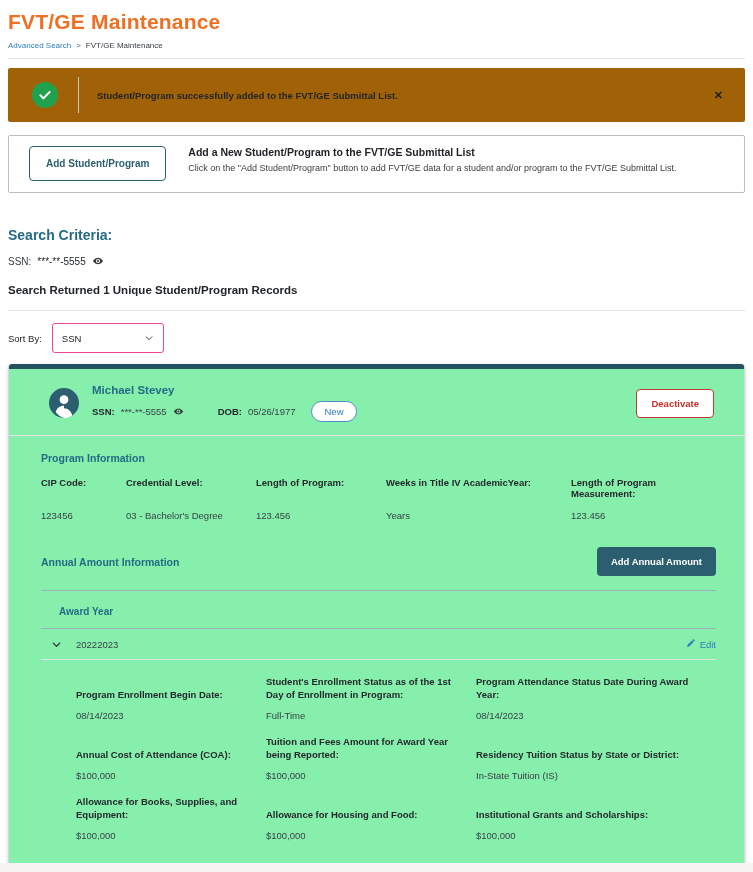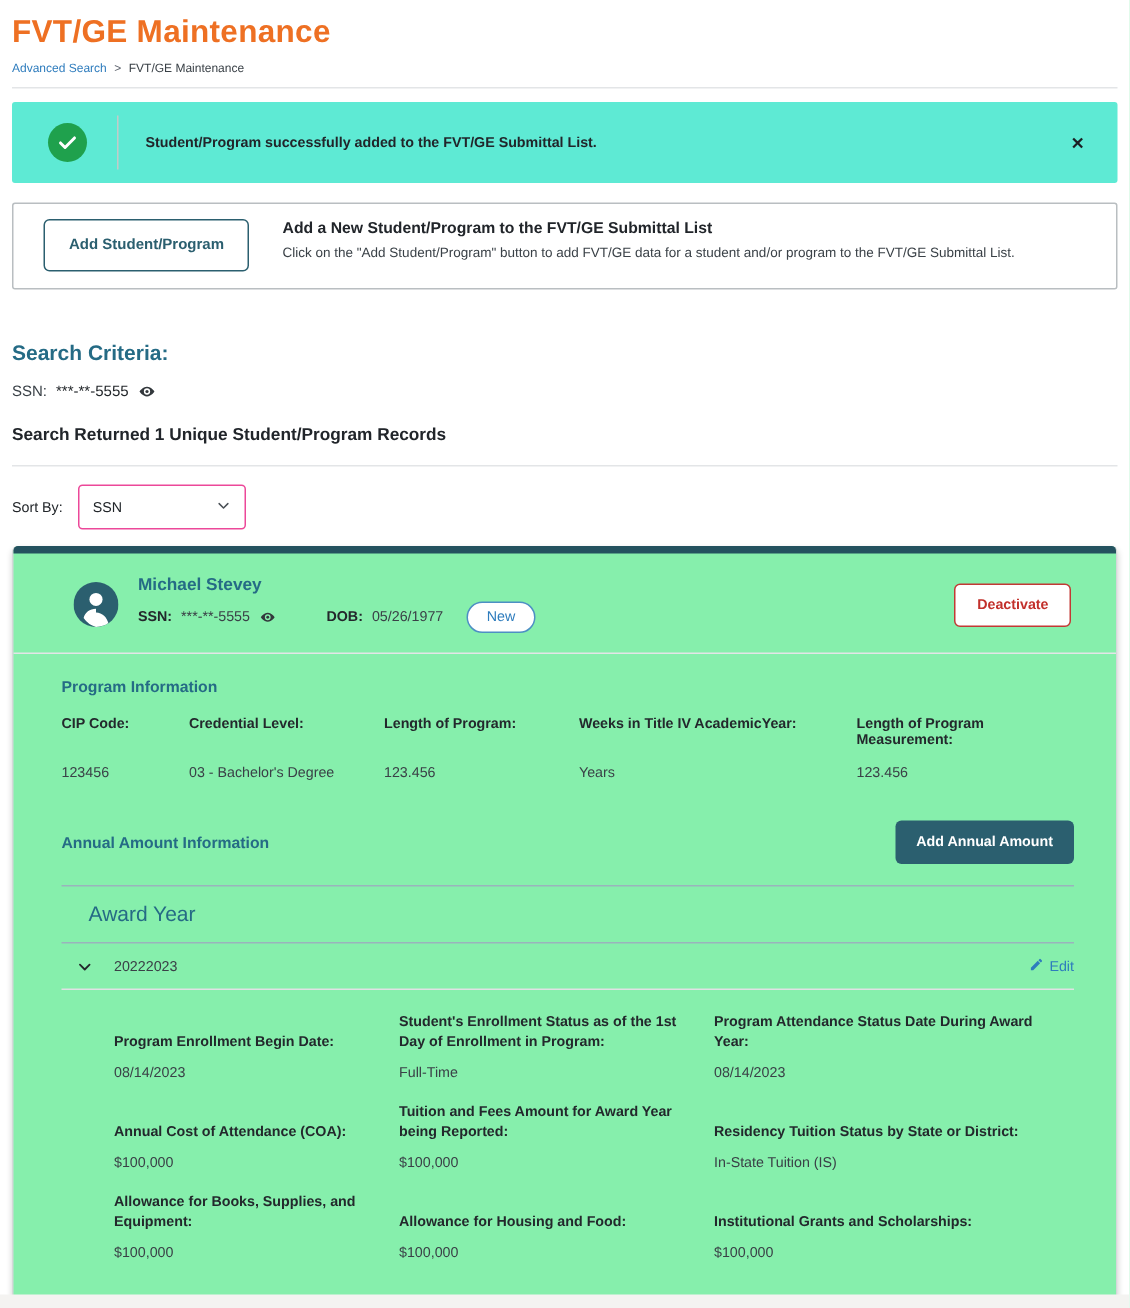--- a/index.html
+++ b/index.html
@@ -9,21 +9,21 @@
 
   
   .page-title { color:#EE7023; font-size:21px; font-weight:bold; letter-spacing:.2px; }
   .breadcrumb { margin-top:7px; font-size:8px; display:flex; align-items:center; gap:5px; }
   .breadcrumb .crumb-link { color:#2E7CBD; text-decoration:none; cursor:pointer; }
   .breadcrumb .crumb-sep { color:#5B616B; }
   .breadcrumb .crumb-current { color:#3A4147; }
   .top-divider { border:none; border-top:1px solid #E3E5E7; margin:8px 0 0 0; }
 
   
-  .alert { margin-top:9px; background:#5eead4; min-height:54px; display:flex; align-items:center;
+  .alert { margin-top:9px; background:#a16207; min-height:54px; display:flex; align-items:center;
     padding:0 18px 0 24px; border-radius:2px; }
   .alert-icon { width:26px; height:26px; border-radius:50%; background:#1FA14D; flex:0 0 26px;
     display:flex; align-items:center; justify-content:center; }
   .alert-vline { width:1px; height:36px; background:#C3CBC9; margin:0 18px 0 20px; }
   .alert-text { font-size:9.5px; font-weight:bold; color:#21252A; flex:1; }
   .alert-close { font-size:11px; color:#1B1F23; cursor:pointer; padding:4px; font-weight:bold; }
 
   
   .add-panel { margin-top:13px; border:1px solid #B9BEC1; border-radius:2px; display:flex;
     align-items:flex-start; padding:10px 16px 10px 20px; min-height:58px; gap:22px; }
@@ -75,21 +75,21 @@
   .pi-grid { display:grid; grid-template-columns:85px 130px 130px 185px 1fr; margin-top:13px; column-gap:0; }
   .pi-label { font-size:9.5px; font-weight:bold; color:#23282C; padding-right:8px; }
   .pi-value { font-size:9.5px; color:#3A4147; margin-top:11px; padding-right:8px; }
 
   .annual-head-row { display:flex; align-items:center; justify-content:space-between; margin-top:26px; }
   .btn-fill-teal { background:#2B5F6F; color:#fff; border:none; font-weight:bold; font-size:9.5px;
     padding:9px 14px; border-radius:4px; cursor:pointer; font-family:"Liberation Sans",sans-serif; }
 
   .aa-table-head { margin-top:14px; border-top:1px solid #9AB3BC; border-bottom:1px solid #9AB3BC;
     padding:10px 0 9px 18px; }
-  .aa-col-label { color:#256B85; font-size:14px; font-weight:normal; }
+  .aa-col-label { color:#256B85; font-size:10px; font-weight:bold; }
   .aa-row { display:flex; align-items:center; padding:8px 0 8px 8px; border-bottom:1px solid #DFE2E4; }
   .chevron-toggle { width:14px; height:14px; display:flex; align-items:center; justify-content:center; cursor:pointer; }
   .aa-year { font-size:9.5px; color:#3A4147; margin-left:13px; }
   .edit-link { margin-left:auto; display:flex; align-items:center; gap:4px; color:#2E7CBD;
     font-size:9.5px; cursor:pointer; }
 
   .detail-grid { margin:16px 0 0 35px; display:grid; grid-template-columns:190px 210px 1fr;
     row-gap:15px; }
   .detail-cell { padding-right:14px; }
   .detail-label { font-size:9.5px; font-weight:bold; color:#23282C; line-height:1.35;

